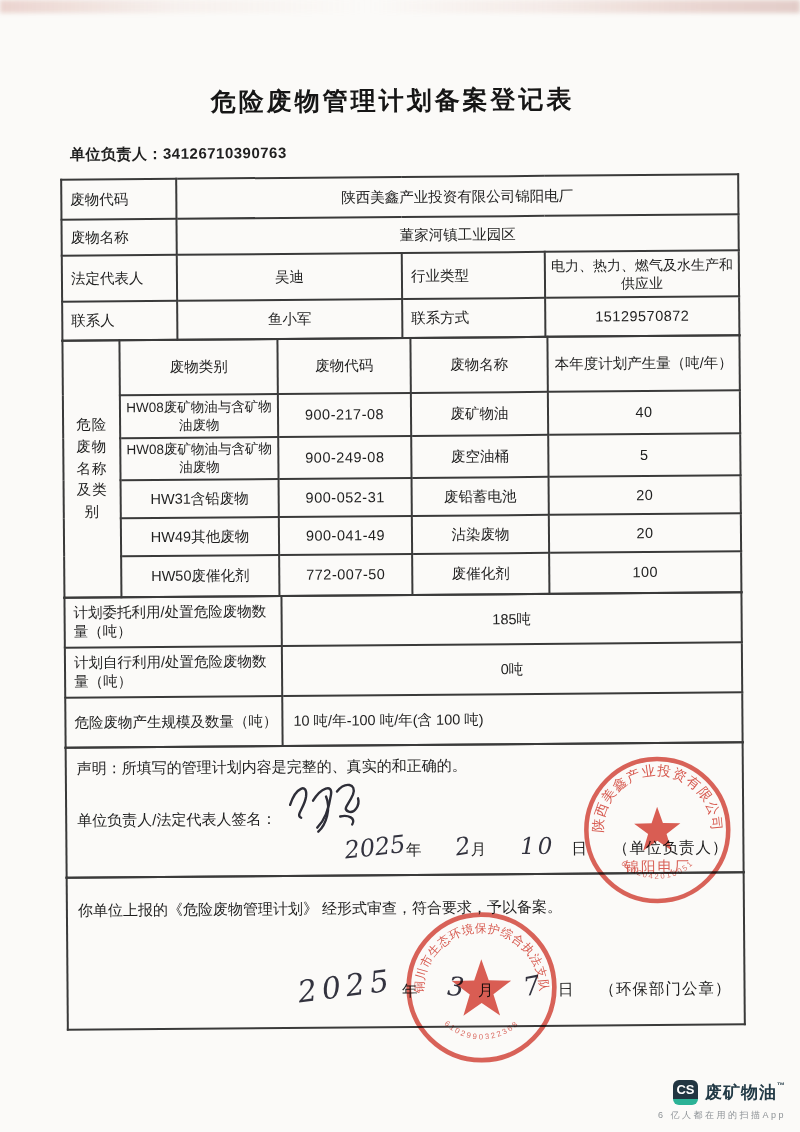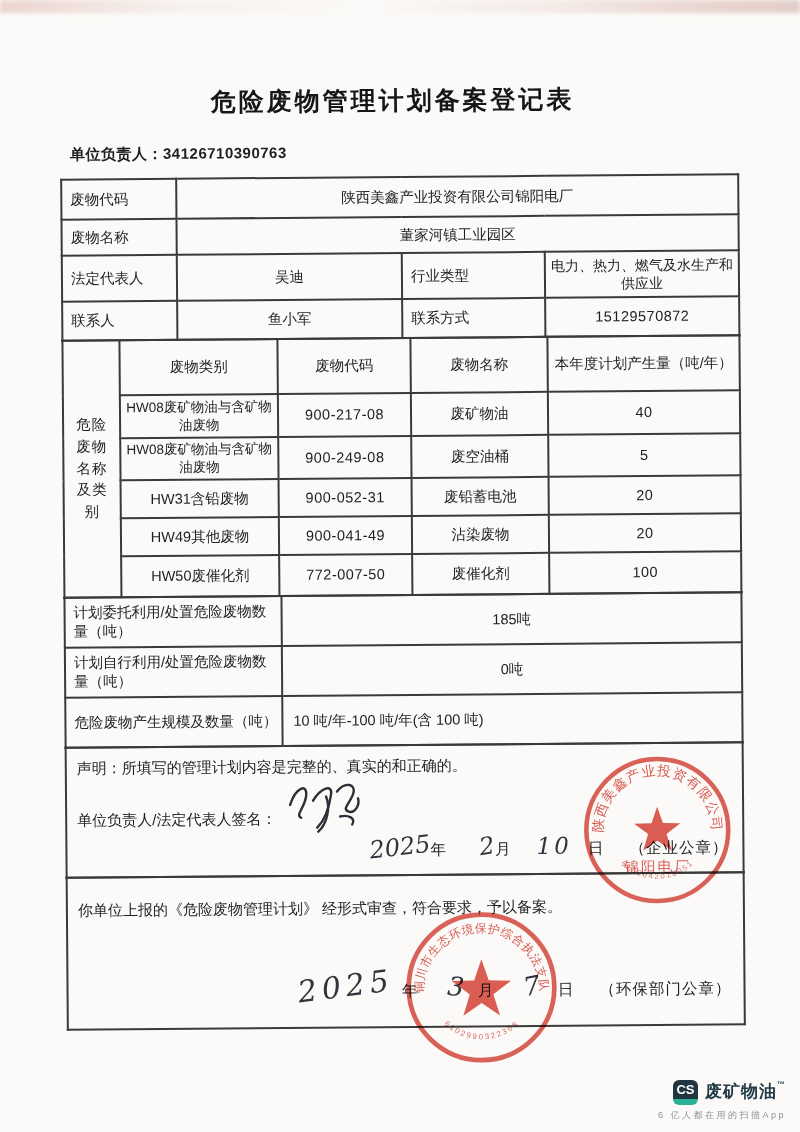--- a/index.html
+++ b/index.html
@@ -42,21 +42,21 @@
   .sig-svg{margin:-28px 0 -8px 4px;}
   .date-row{display:flex;align-items:baseline;justify-content:flex-end;
             font-size:15.5px;margin-top:4px;}
   .hw{font-family:"DejaVu Serif", serif;font-style:italic;color:#33333f;}
   .seal-note{margin-left:26px;letter-spacing:1px;}
 
   .stamp{position:absolute;mix-blend-mode:multiply;opacity:.92;}
   .stamp svg{display:block;}
 
   .watermark{position:absolute;right:14px;bottom:10px;width:190px;text-align:right;}
-  .wm-top{display:flex;align-items:flex-start;justify-content:flex-end;}
+  .wm-top{display:flex;align-items:center;justify-content:flex-end;}
   .wm-logo{
     width:25px;height:25px;border-radius:6px;margin-right:7px;
     background:linear-gradient(#223642 0 78%, #2bb296 78% 100%);
     color:#fff;font-weight:700;font-size:13px;line-height:20px;text-align:center;
   }
   .wm-brand{font-size:17px;font-weight:700;color:#223a46;letter-spacing:1px;}
   .wm-tm{font-size:8px;vertical-align:top;color:#223a46;}
   .wm-tagline{margin-top:4px;font-size:9px;color:#8d9296;letter-spacing:2.5px;}
 </style>
 </head>
@@ -191,23 +191,23 @@
               <path d="M57,17 C65,7 77,9 73,20 C69,30 62,34 68,37 C74,40 80,31 78,24"></path>
               <path d="M60,42 C68,40 76,44 72,50"></path>
             </g>
           </svg>
         </div>
         <div class="date-row" style="padding-right:4px;">
           <span class="hw" style="font-size:24px;transform:rotate(-6deg);display:inline-block;">2025</span>
           <span>年</span>
           <span class="hw" style="font-size:24px;margin-left:34px;transform:rotate(-8deg);display:inline-block;">2</span>
           <span>月</span>
-          <span class="hw" style="font-size:23px;margin-left:26px;letter-spacing:3px;">10</span>
+          <span class="hw" style="font-size:23px;margin-left:34px;letter-spacing:3px;">10</span>
           <span style="margin-left:16px;">日</span>
-          <span class="seal-note">（企业公章）</span>
+          <span class="seal-note">（单位负责人）</span>
         </div>
       </td>
     </tr>
   </tbody>
     </table>
 
   <table>
     <colgroup>
         <col style="width:677px">
       </colgroup>

